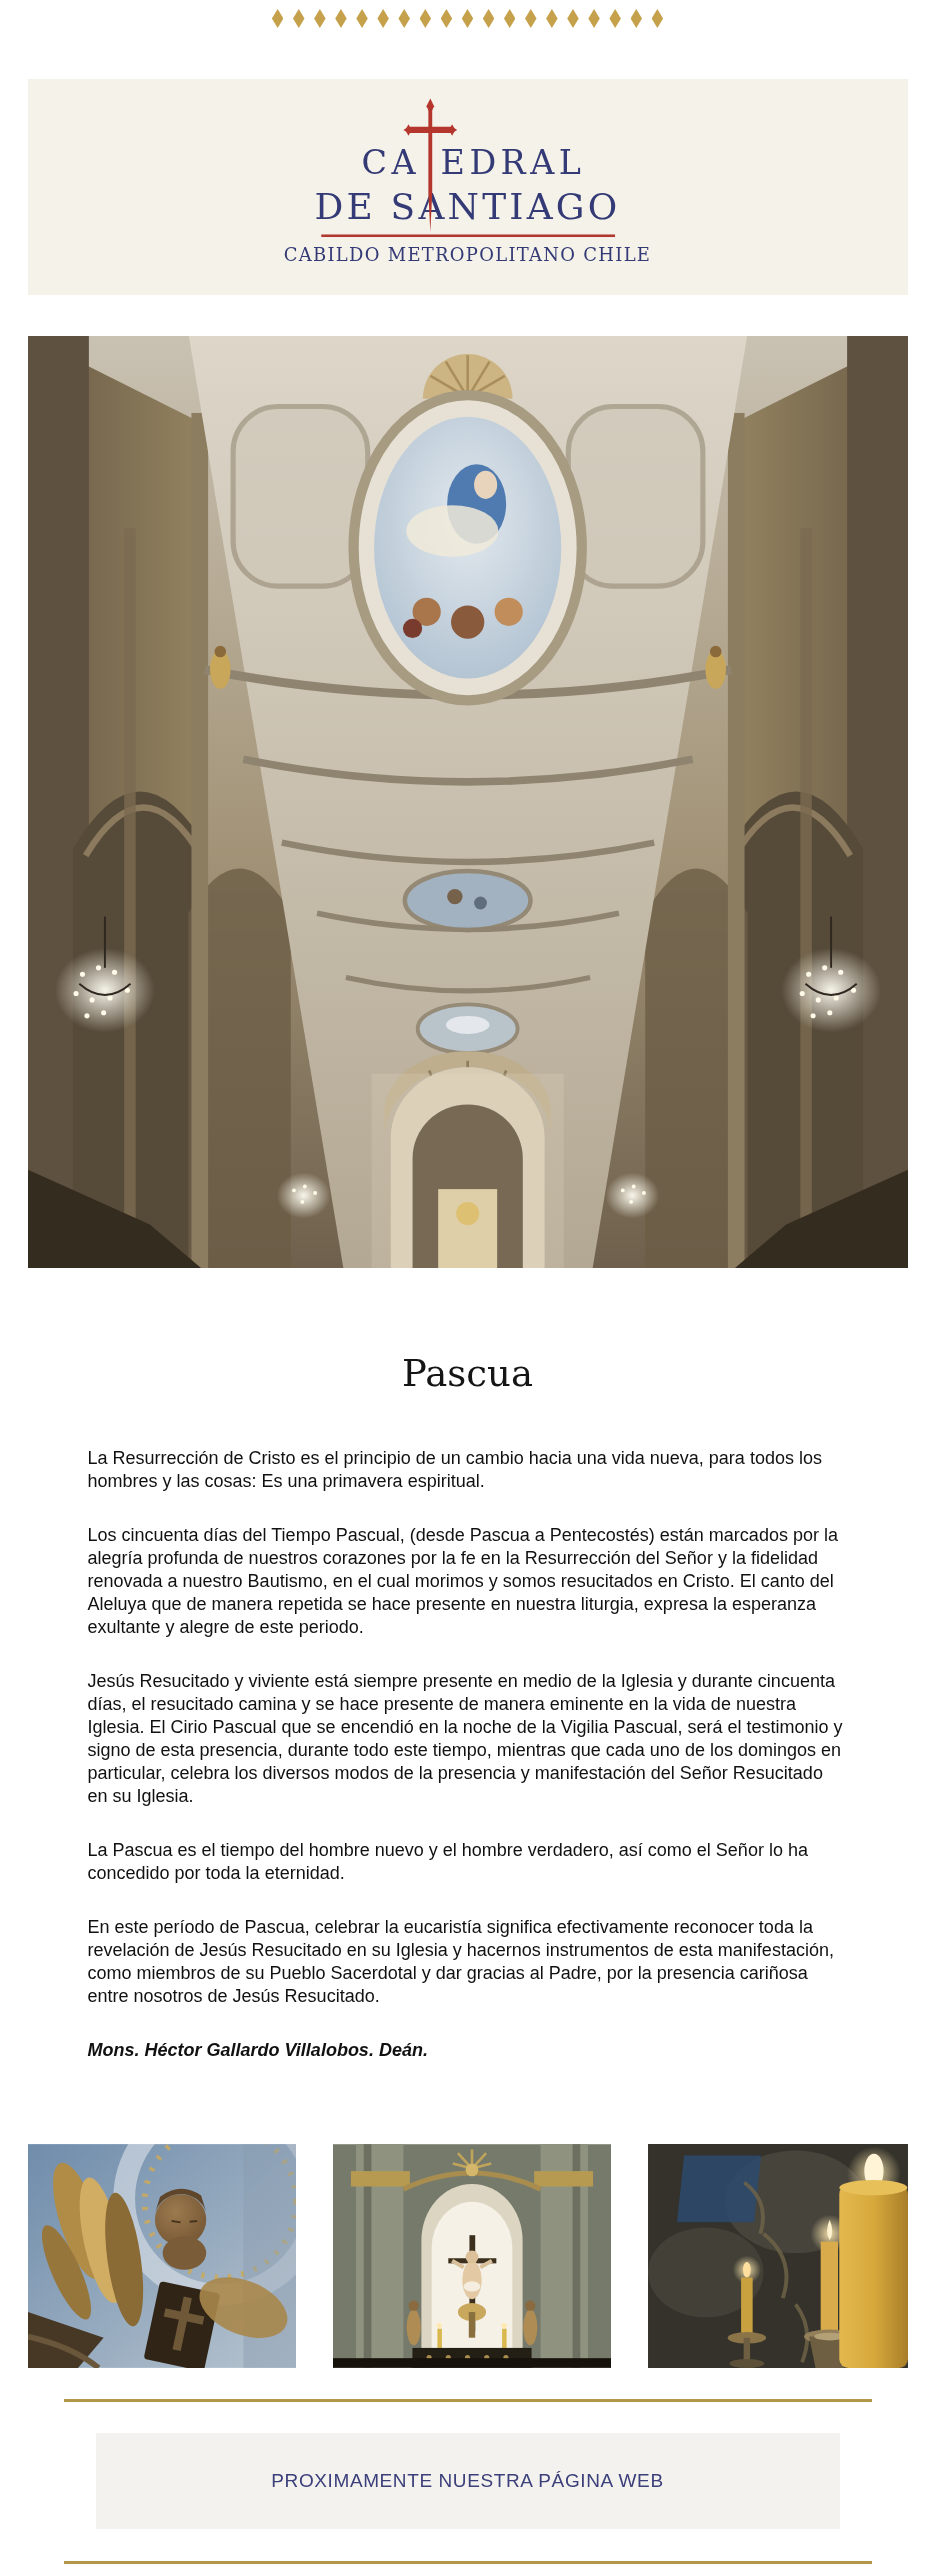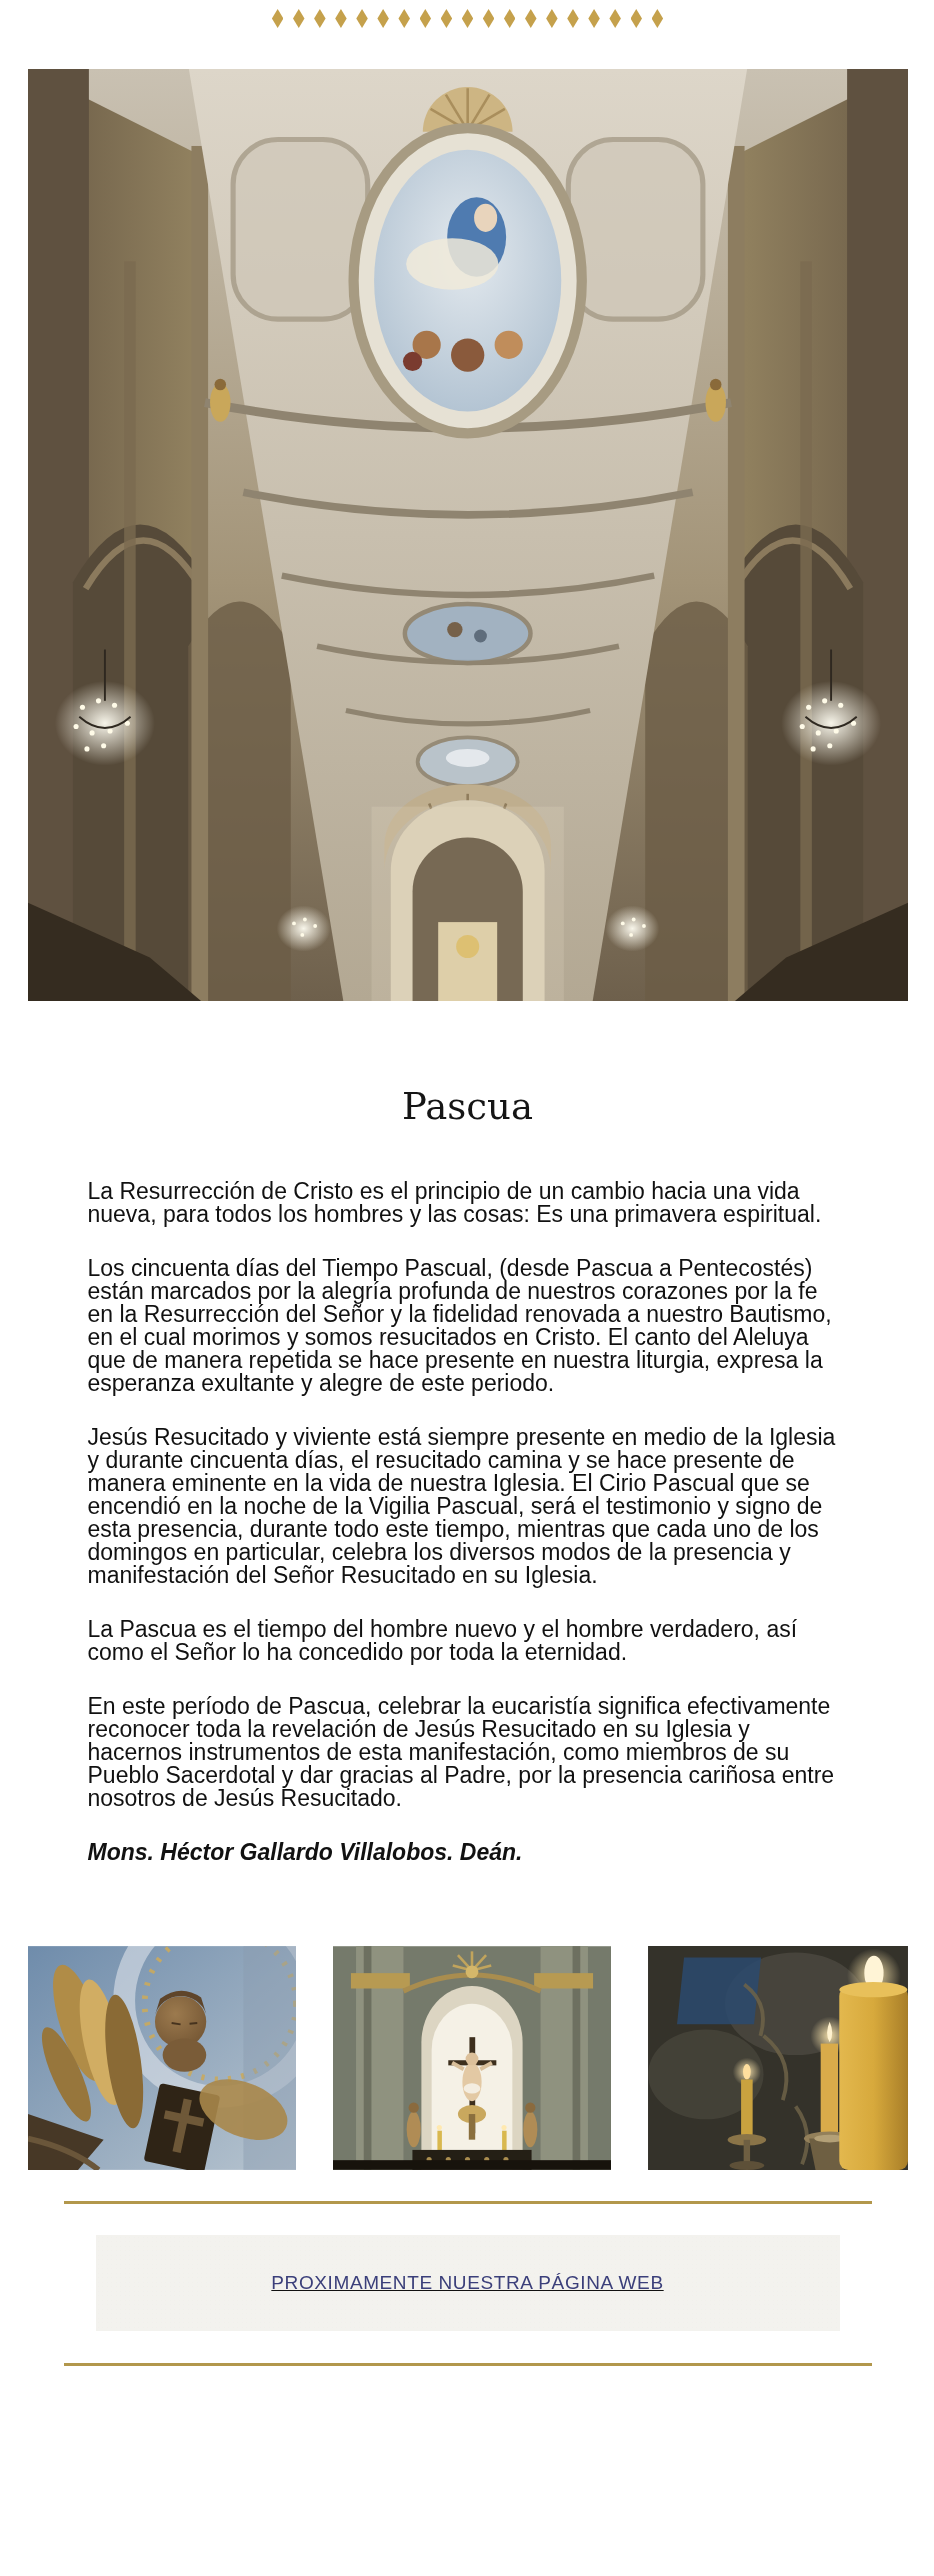--- a/index.html
+++ b/index.html
@@ -37,38 +37,38 @@
   .hero{margin-top:41px; height:932px; overflow:hidden;}
   .hero svg{display:block;}
 
   
   .page-title{
     padding-top:83px; text-align:center;
     font-family:"DejaVu Serif", serif; font-size:37px; line-height:45px;
     color:#151515;
   }
   .article{margin:51px auto 0; width:760px;}
-  .article p{margin:0 0 31px; font-size:23px; line-height:23px; color:var(--text,#111);}
+  .article p{margin:0 0 31px; font-size:18px; line-height:23px; color:var(--text,#111);}
   .article .signature{font-weight:bold; font-style:italic; margin-bottom:0;}
 
   
   .photos{margin-top:82px; display:flex; justify-content:space-between;}
   .photos .ph{height:224px; overflow:hidden;}
   .ph svg{display:block;}
 
   
   .gold-divider{height:3.2px; width:808px; margin:0 auto; background:var(--gold-line,#b2974b);}
   .gold-divider.first{margin-top:31px;}
   .gold-divider.second{margin-top:32px;}
   .banner{
     margin:31px auto 16px; width:744px; height:96px;
     background-color:var(--banner-bg,#f3f2ee);
     background-image:radial-gradient(rgba(0,0,0,.015) 0.6px, transparent 0.6px);
     background-size:4.5px 4.5px;
-    display:flex; align-items:center; justify-content:center;text-decoration:underline;
+    display:flex; align-items:center; justify-content:center;
   }
   .banner span{
     color:var(--banner-text,#3b3f7a); font-size:19px; letter-spacing:0.6px;
   }
   .bottom-space{height:42px;}
 </style>
 </head>
 <body>
 
 <div class="content">
@@ -88,20 +88,37 @@
       <div class="diamond"></div>
       <div class="diamond"></div>
       <div class="diamond"></div>
       <div class="diamond"></div>
       <div class="diamond"></div>
       <div class="diamond"></div>
       <div class="diamond"></div>
       <div class="diamond"></div>
     </div>
 
+  <div class="header-card">
+    <svg width="449" height="180" viewBox="0 0 700 280">
+      <text x="276" y="120" text-anchor="end" font-family="DejaVu Serif, serif" font-size="52" letter-spacing="7" fill="#333a75">CA</text>
+      <text x="308" y="120" text-anchor="start" font-family="DejaVu Serif, serif" font-size="52" letter-spacing="7" fill="#333a75">EDRAL</text>
+      <text x="350" y="190" text-anchor="middle" font-family="DejaVu Serif, serif" font-size="56" letter-spacing="5" fill="#333a75">DE SANTIAGO</text>
+      <rect x="122" y="214" width="458" height="4" fill="#b0392f"></rect>
+      <text x="350" y="256" text-anchor="middle" font-family="DejaVu Serif, serif" font-size="28" letter-spacing="2" fill="#333a75">CABILDO METROPOLITANO CHILE</text>
+
+      <g fill="#b5362c">
+        <path d="M289 14 L295 14 L295 150 L292 210 L289 150 Z"></path>
+        <path d="M250 51 L258 46 L326 46 L334 51 L326 56 L258 56 Z"></path>
+        <path d="M292 2 L298 14 L292 26 L286 14 Z"></path>
+        <path d="M258 42 L263 51 L258 60 L253 51 Z"></path>
+        <path d="M326 42 L331 51 L326 60 L321 51 Z"></path>
+      </g>
+    </svg>
+  </div>
 
   <div class="hero">
     <svg width="880" height="932" viewBox="0 0 1373 1453" preserveAspectRatio="none">
       <defs>
         <linearGradient id="bgG" x1="0" y1="0" x2="0" y2="1">
           <stop offset="0" stop-color="#c9c1b2"></stop>
             <stop offset=".55" stop-color="#a39478"></stop>
             <stop offset="1" stop-color="#6e604c"></stop>
         </linearGradient>
         <linearGradient id="vaultG" x1="0" y1="0" x2="0" y2="1">

